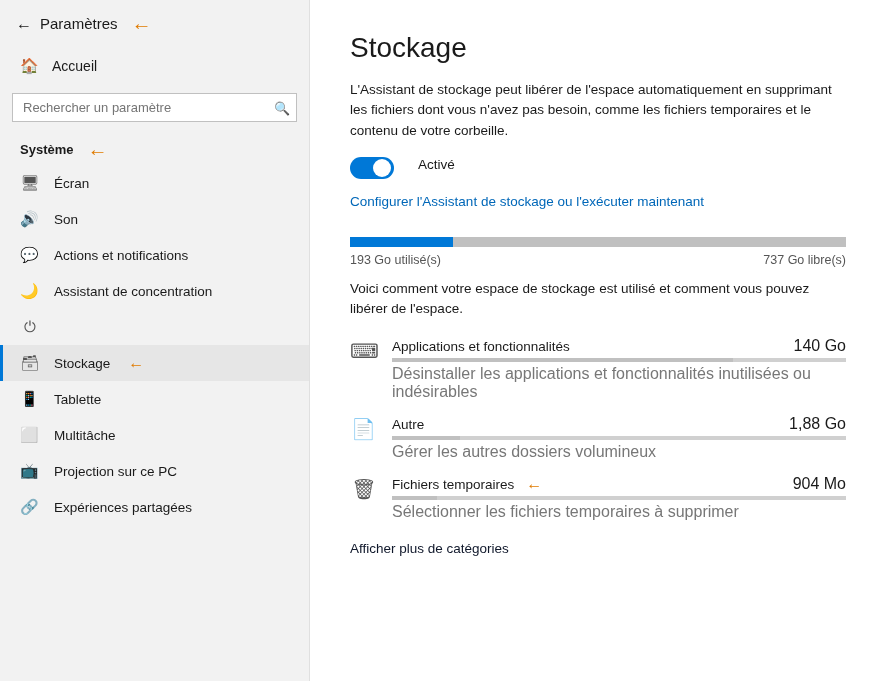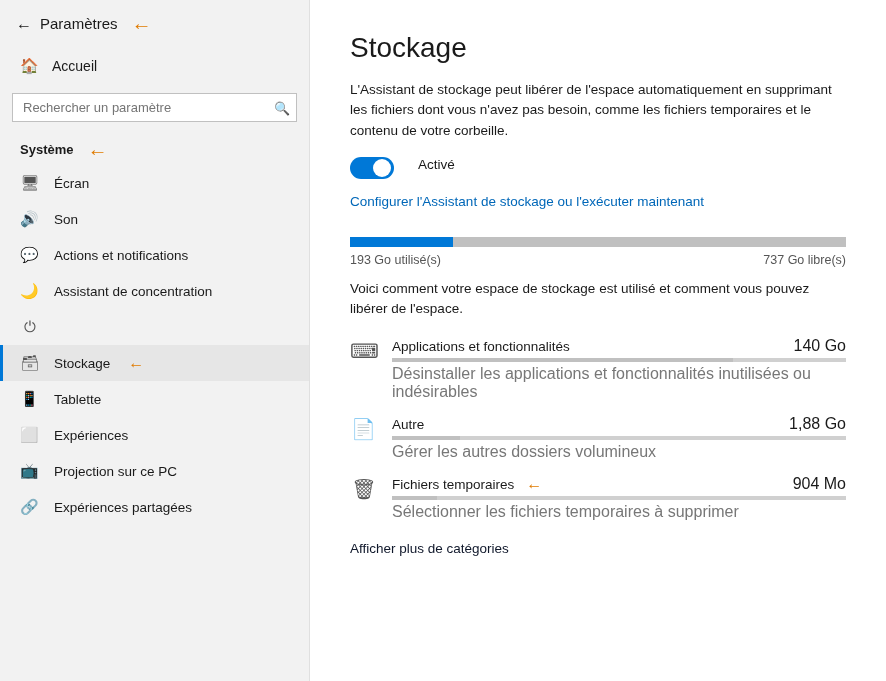--- a/index.html
+++ b/index.html
@@ -356,21 +356,21 @@
     <span class="orange-arrow" style="font-size:16px;margin-left:4px;">←</span>
   </div>
 
   <div class="nav-item">
     <span class="nav-icon">📱</span>
     <span>Tablette</span>
   </div>
 
   <div class="nav-item">
     <span class="nav-icon">⬜</span>
-    <span>Expériences</span>
+    <span>Multitâche</span>
   </div>
 
   <div class="nav-item">
     <span class="nav-icon">📺</span>
     <span>Projection sur ce PC</span>
   </div>
 
   <div class="nav-item">
     <span class="nav-icon">🔗</span>
     <span>Expériences partagées</span>

